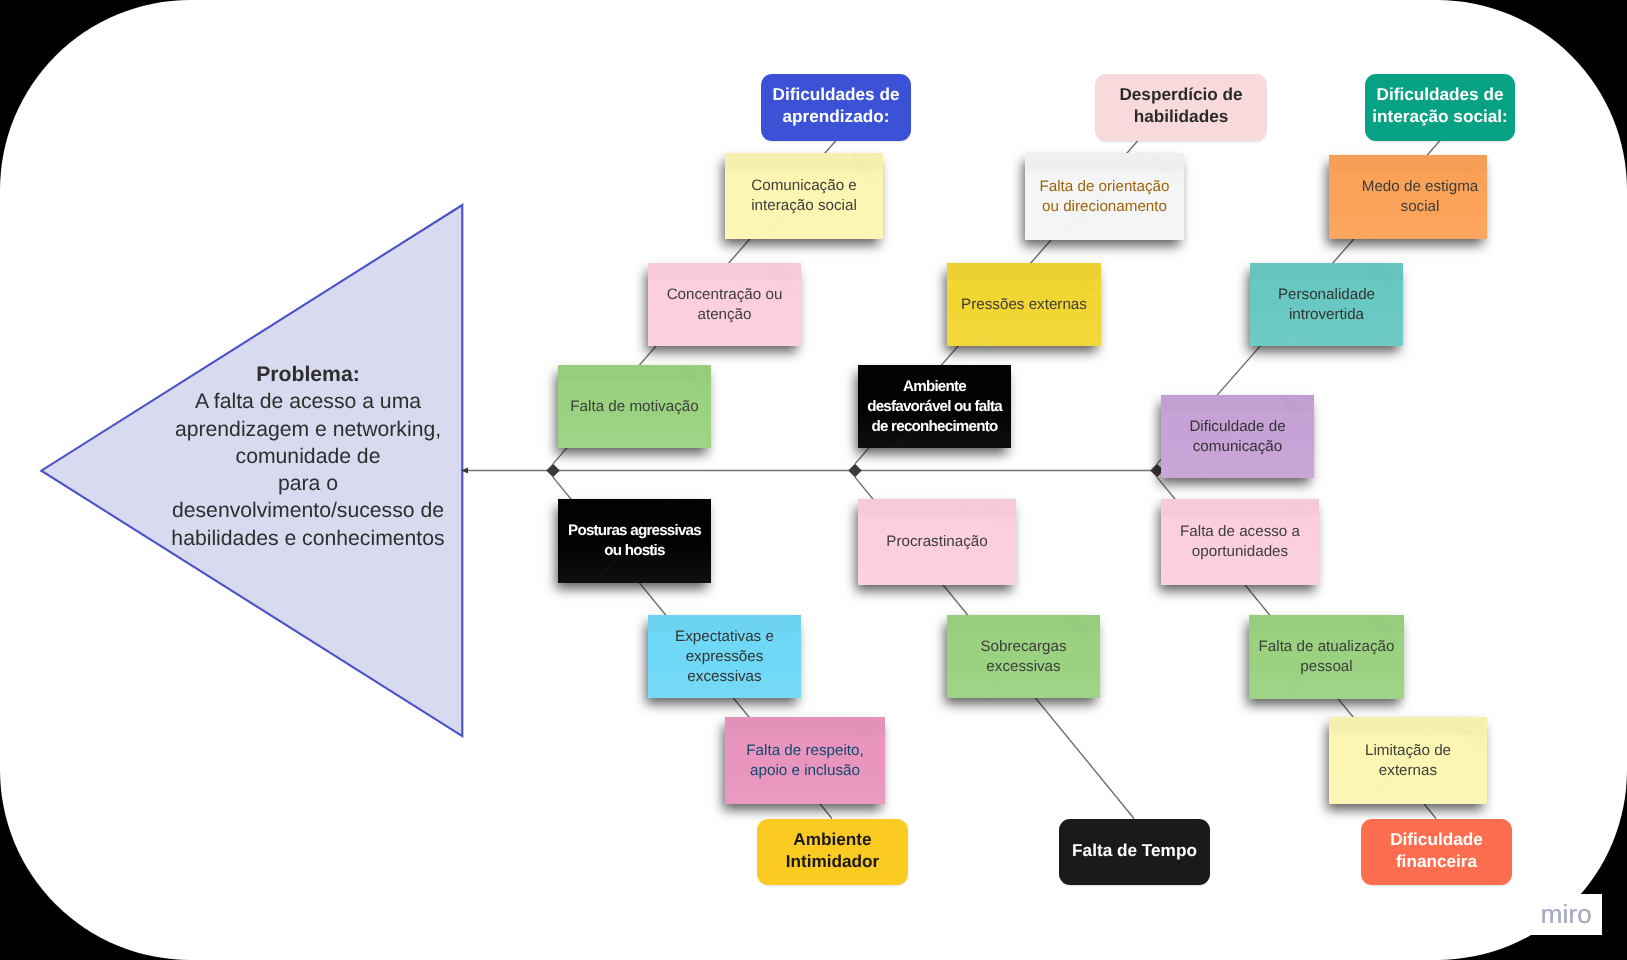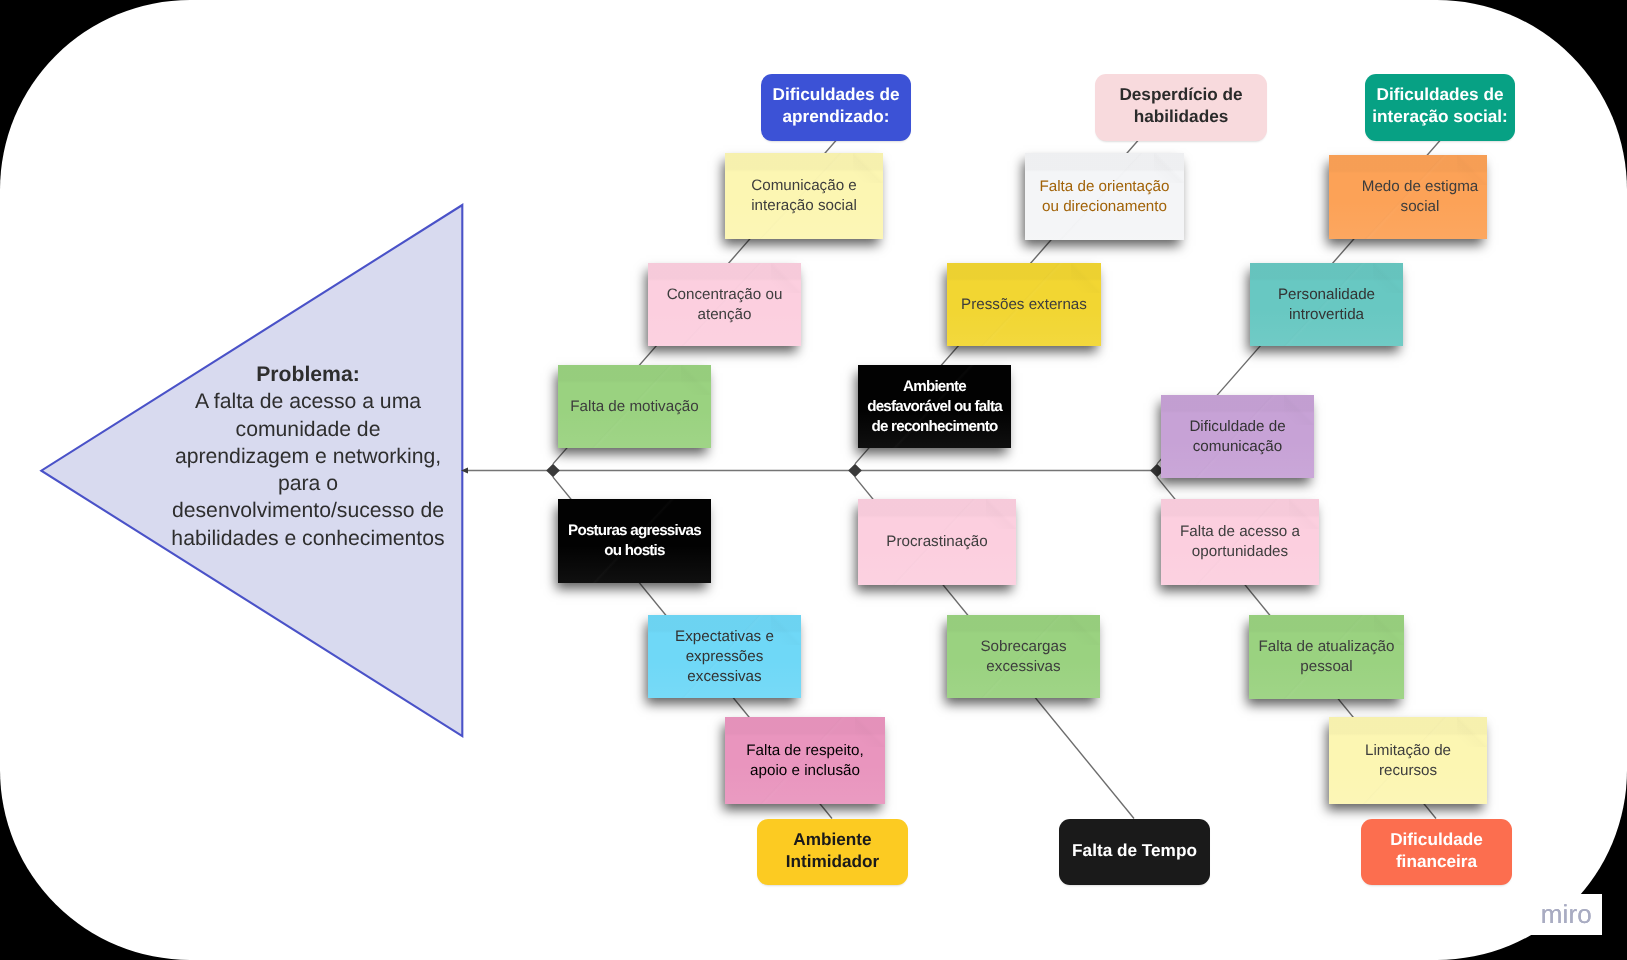--- a/index.html
+++ b/index.html
@@ -86,22 +86,22 @@
     <line x1="1157" y1="477.1" x2="1436" y2="818.5"></line>
     <path d="M 546.2 470.5 l 6.8 -6.8 l 6.8 6.8 l -6.8 6.8 z"></path>
     <path d="M 848.2 470.5 l 6.8 -6.8 l 6.8 6.8 l -6.8 6.8 z"></path>
     <path d="M 1150.2 470.5 l 6.8 -6.8 l 6.8 6.8 l -6.8 6.8 z"></path>
   </svg>
 
   <div id="problem">
     <div class="ptitle">Problema:</div>
     <div class="pbody">
       <span class="ln">A falta de acesso a uma</span>
+      <span class="ln">aprendizagem e networking,</span>
       <span class="ln">comunidade de</span>
-      <span class="ln">aprendizagem e networking,</span>
       <span class="ln">para o</span>
       <span class="ln">desenvolvimento/sucesso de</span>
       <span class="ln">habilidades e conhecimentos</span>
     </div>
   </div>
 
   <div class="note" id="comunicacao" style="background: rgb(252, 246, 178); color: rgb(61, 61, 61);">
         <span class="fold"></span>
         <div class="txt">
           <span class="ln">Comunicação e</span>
@@ -129,21 +129,21 @@
         </div>
       </div>
   <div class="note" id="expectativas" style="background: rgb(111, 216, 247); color: rgb(51, 51, 51);">
         <span class="fold"></span>
         <div class="txt">
           <span class="ln">Expectativas e</span>
           <span class="ln">expressões</span>
           <span class="ln">excessivas</span>
         </div>
       </div>
-  <div class="note" id="respeito" style="background: rgb(233, 149, 190); color: #000000;">
+  <div class="note" id="respeito" style="background: rgb(233, 149, 190); color: #0c4a6e;">
         <span class="fold"></span>
         <div class="txt">
           <span class="ln">Falta de respeito,</span>
           <span class="ln">apoio e inclusão</span>
         </div>
       </div>
   <div class="note" id="orientacao" style="background: rgb(244, 245, 247); color: #a16207;">
         <span class="fold"></span>
         <div class="txt">
           <span class="ln">Falta de orientação</span>
@@ -209,21 +209,21 @@
         <span class="fold"></span>
         <div class="txt">
           <span class="ln">Falta de atualização</span>
           <span class="ln">pessoal</span>
         </div>
       </div>
   <div class="note" id="limitacao" style="background: rgb(252, 246, 178); color: rgb(61, 61, 61);">
         <span class="fold"></span>
         <div class="txt">
           <span class="ln">Limitação de</span>
-          <span class="ln">recursos</span>
+          <span class="ln">externas</span>
         </div>
       </div>
   <div class="hdr" id="h1" style="background: rgb(60, 82, 214); color: rgb(255, 255, 255);">
         <div class="txt">
           <span class="ln">Dificuldades de</span>
           <span class="ln">aprendizado:</span>
         </div>
       </div>
   <div class="hdr" id="h2" style="background: rgb(248, 218, 221); color: rgb(43, 43, 43);">
         <div class="txt">

